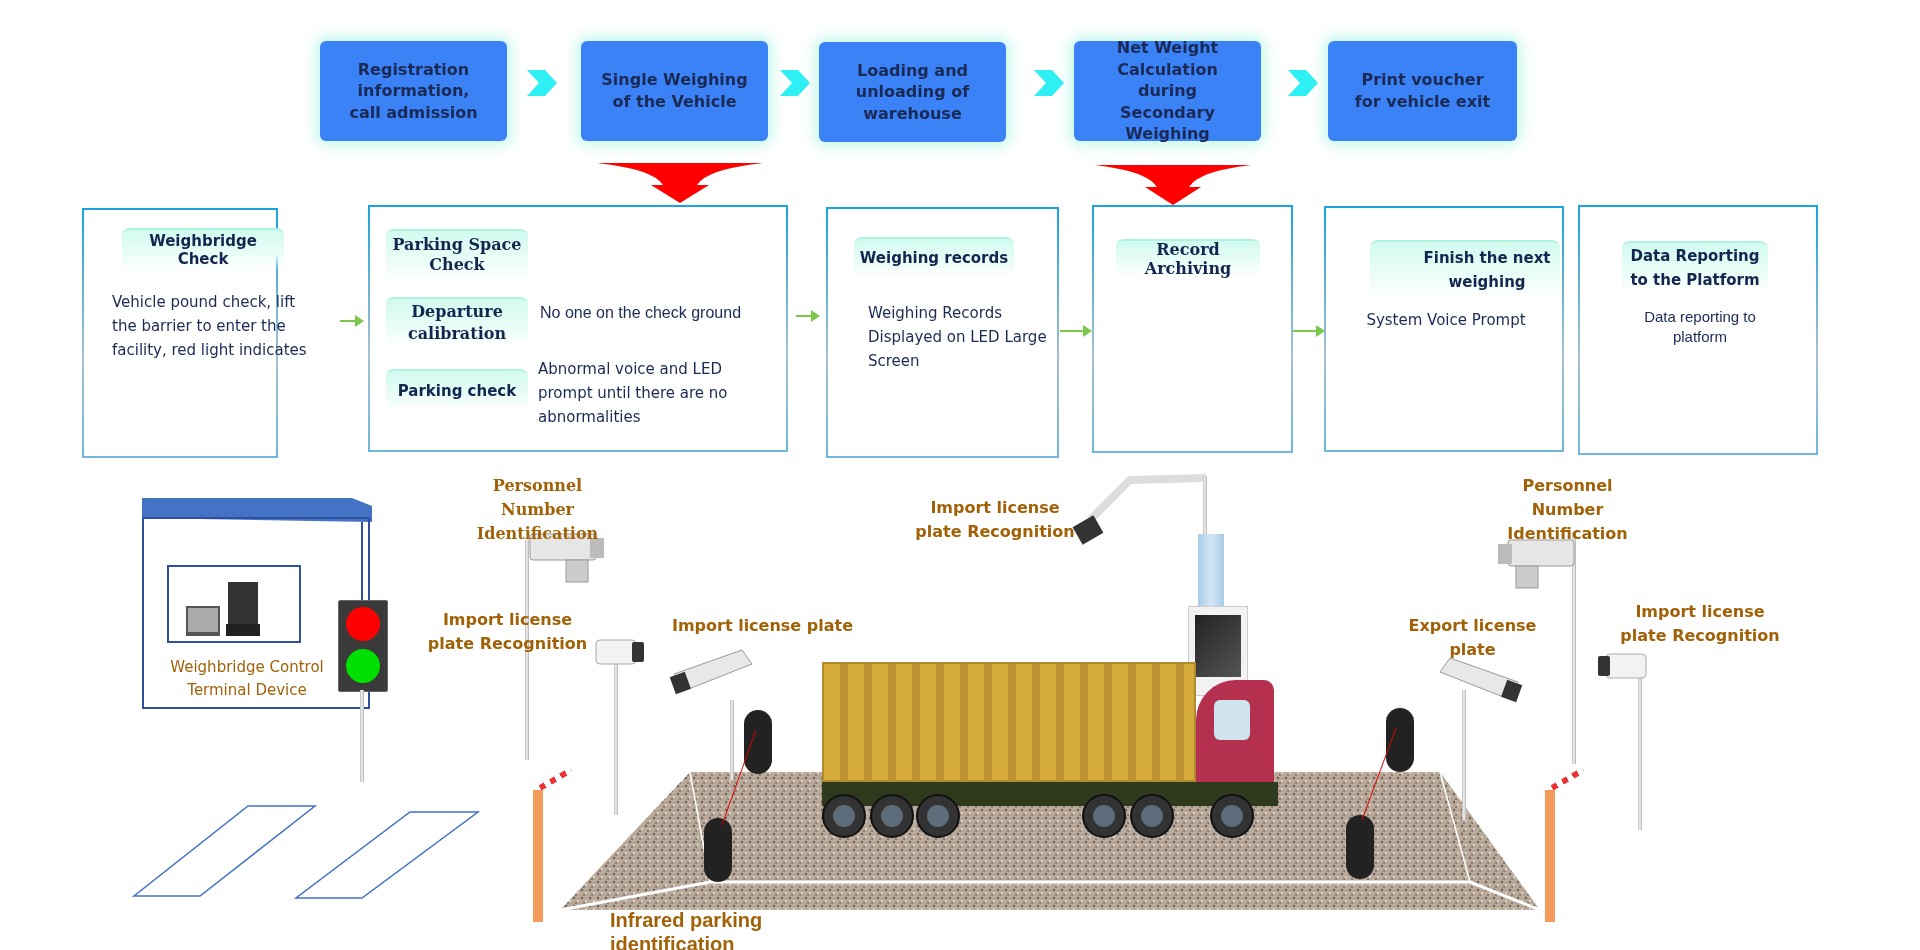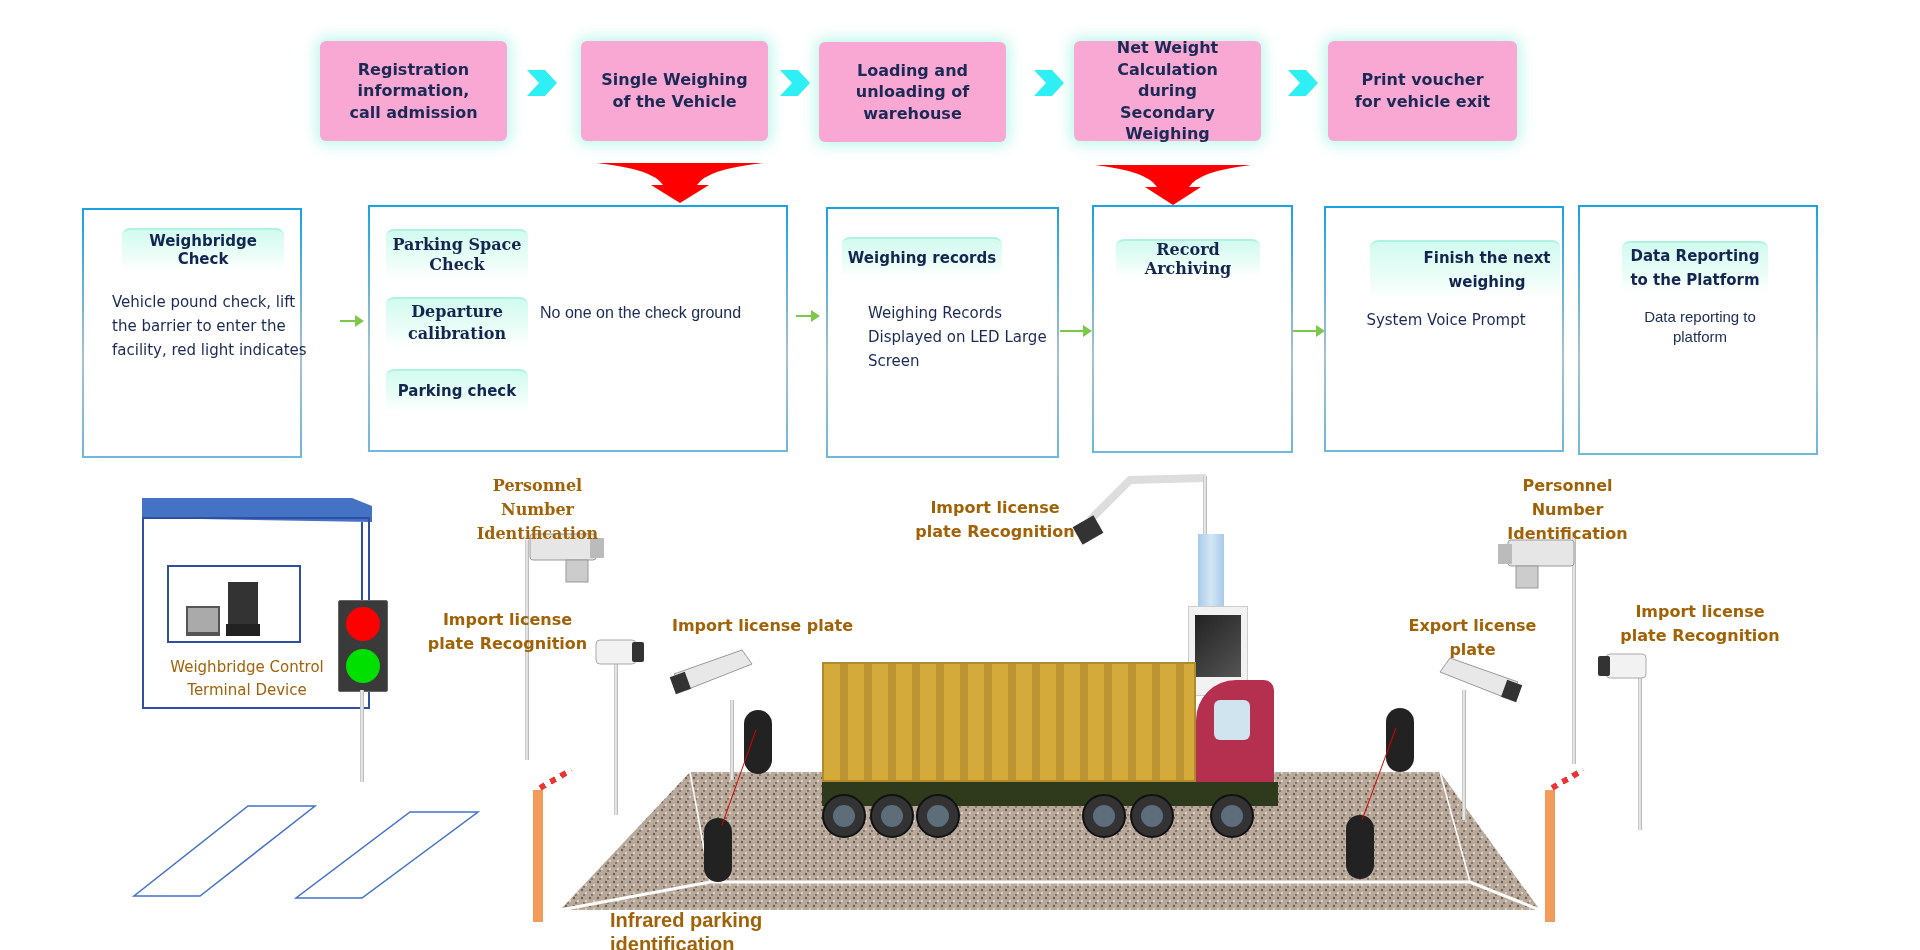--- a/index.html
+++ b/index.html
@@ -1,18 +1,18 @@
 <!DOCTYPE html>
 <html><head>
 <meta charset="utf-8">
 <style>
   html,body{margin:0;padding:0;background:#fff;}
   body{width:1920px;height:950px;position:relative;overflow:hidden;font-family:"Liberation Sans",sans-serif;color:#13264f;}
   .abs{position:absolute;}
-  .step{position:absolute;background:#f9a8d4;border-radius:6px;box-shadow:0 0 14px 4px rgba(140,240,220,0.55);display:flex;align-items:center;justify-content:center;text-align:center;font-family:"DejaVu Sans",sans-serif;font-weight:bold;font-size:16px;line-height:1.35;color:#1a2a55;padding:0 14px;box-sizing:border-box;}
+  .step{position:absolute;background:#3b82f6;border-radius:6px;box-shadow:0 0 14px 4px rgba(140,240,220,0.55);display:flex;align-items:center;justify-content:center;text-align:center;font-family:"DejaVu Sans",sans-serif;font-weight:bold;font-size:16px;line-height:1.35;color:#1a2a55;padding:0 14px;box-sizing:border-box;}
   .chev{position:absolute;width:30px;height:26px;}
   .funnel{position:absolute;}
   .card{position:absolute;border:2px solid #1aa3e0;box-sizing:border-box;background:#fff;border-image:linear-gradient(180deg,#1aa3e0,#a6c1cf 60%,#6fb8dc) 1;}
   .chip{position:absolute;background:linear-gradient(180deg,#d2fbef 0%,#eafdf7 60%,rgba(255,255,255,0) 100%);border-top:2px solid #aef2e2;border-radius:8px 8px 0 0;display:flex;align-items:center;justify-content:center;text-align:center;font-weight:bold;color:#13264f;}
   .chip.sans{font-family:"DejaVu Sans",sans-serif;font-size:15px;}
   .chip.serif{font-family:"DejaVu Serif",serif;font-size:16px;font-weight:bold;}
   .desc{position:absolute;font-family:"DejaVu Sans",sans-serif;font-size:15px;line-height:24px;color:#1a2a55;}
   .desc.arial{font-family:"Liberation Sans",sans-serif;font-size:16px;line-height:20px;}
   .garrow{position:absolute;height:2px;background:#7cc84a;}
   .garrow::after{content:"";position:absolute;right:-8px;top:-5px;border-left:9px solid #7cc84a;border-top:6px solid transparent;border-bottom:6px solid transparent;}
@@ -58,21 +58,21 @@
     </div>
 </div>
 
 <svg class="funnel" style="left:597px;top:163px;" width="166" height="40" viewBox="0 0 166 40">
     <path d="M0,0 L166,0 Q110,6 100,22 L112,22 L83,40 L54,22 L66,22 Q56,6 0,0 Z" fill="#ff0000"></path>
   </svg>
 <svg class="funnel" style="left:1095px;top:165px;" width="156" height="40" viewBox="0 0 156 40">
     <path d="M0,0 L156,0 Q104,6 94,22 L106,22 L78,40 L50,22 L62,22 Q52,6 0,0 Z" fill="#ff0000"></path>
   </svg>
 
-<div class="card" style="left:82px;top:208px;width:220px;height:250px;">
+<div class="card" style="left:82px;top:208px;width:196px;height:250px;">
   <div class="chip sans" style="left:38px;top:18px;width:162px;height:40px;">
       <span>Weighbridge Check</span>
     </div>
   <div class="desc" style="left:28px;top:80px;width:205px;">Vehicle pound check, lift the barrier to enter the facility, red light indicates</div>
 </div>
 
 <div class="garrow" style="left:340px;top:320px;width:16px;"></div>
 
 <div class="card" style="left:368px;top:205px;width:420px;height:247px;">
   <div class="chip serif" style="left:16px;top:22px;width:142px;height:48px;">
@@ -80,26 +80,27 @@
     </div>
 
   <div class="chip serif" style="left:16px;top:90px;width:142px;height:48px;">
       <span style="max-width:110px;line-height:22px;">Departure calibration</span>
     </div>
   <div class="desc arial" style="left:170px;top:96px;width:240px;">No one on the check ground</div>
 
   <div class="chip sans" style="left:16px;top:162px;width:142px;height:40px;">
       <span>Parking check</span>
     </div>
+  <div class="desc" style="left:168px;top:150px;width:230px;">Abnormal voice and LED prompt until there are no abnormalities</div>
 </div>
 
 <div class="garrow" style="left:796px;top:315px;width:16px;"></div>
 
 <div class="card" style="left:826px;top:207px;width:233px;height:251px;">
-  <div class="chip sans" style="left:14px;top:28px;width:160px;height:38px;">
+  <div class="chip sans" style="left:26px;top:28px;width:160px;height:38px;">
       <span>Weighing records</span>
     </div>
   <div class="desc" style="left:40px;top:92px;width:200px;">Weighing Records Displayed on LED Large Screen</div>
 </div>
 
 <div class="garrow" style="left:1060px;top:330px;width:24px;"></div>
 
 <div class="card" style="left:1092px;top:205px;width:201px;height:248px;">
   <div class="chip serif" style="left:22px;top:32px;width:144px;height:36px;">
       <span>Record Archiving</span>

